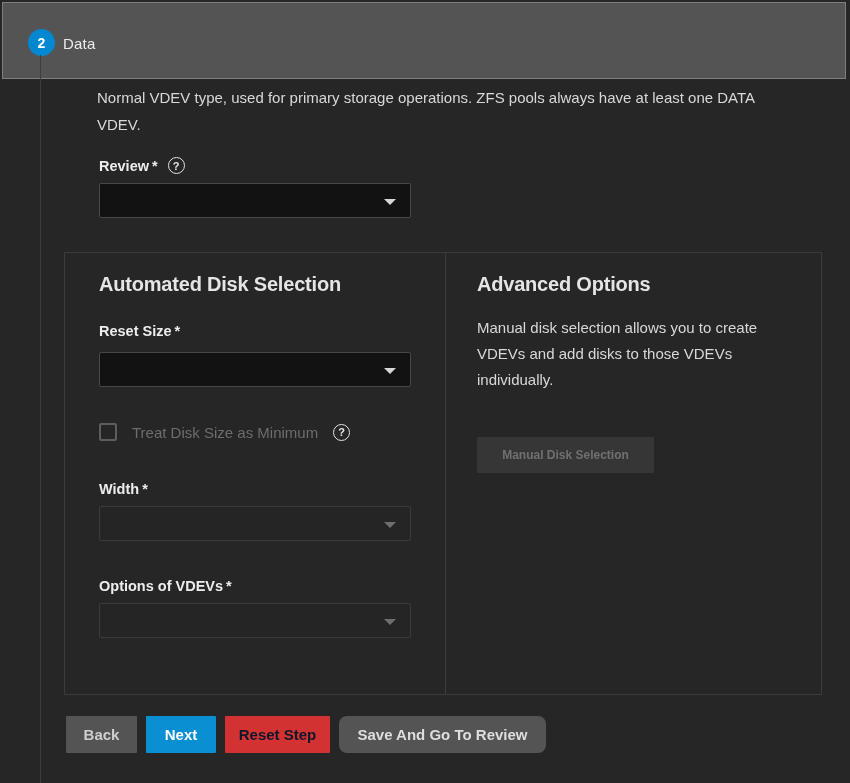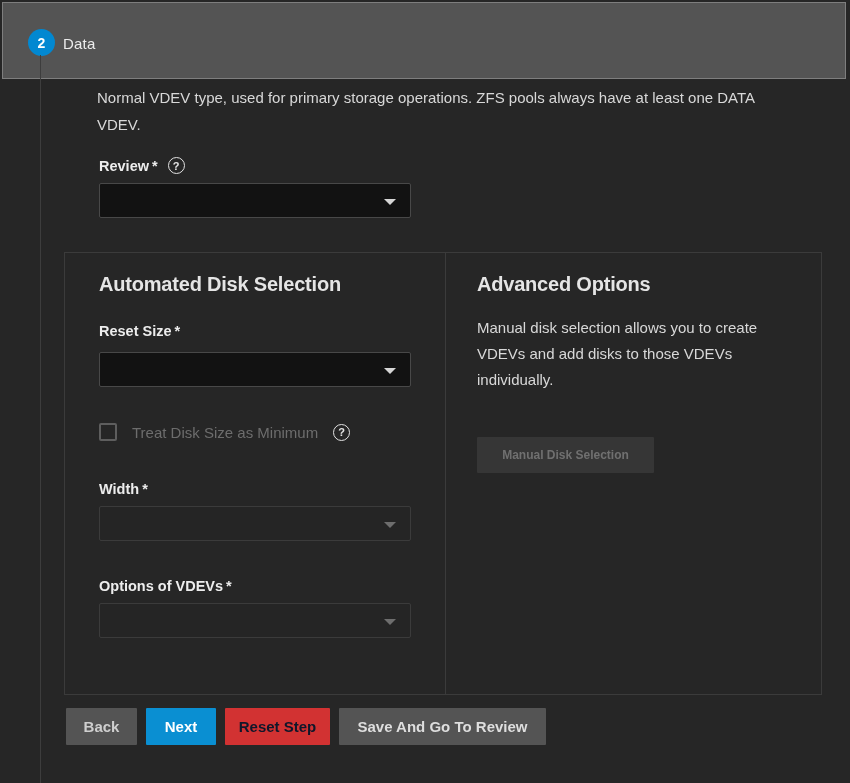--- a/index.html
+++ b/index.html
@@ -125,26 +125,26 @@
   
   .actions {
     position: absolute; left: 66px; top: 708px;
     display: flex; gap: 9px;
   }
   .btn {
     height: 37px; border: none; border-radius: 1px;
     font-family: "Liberation Sans", sans-serif;
     font-size: 15px; font-weight: bold;
     cursor: pointer;
-    display: inline-flex; align-items: center; justify-content: center;
+    display: inline-flex; align-items: center; justify-content: center; margin-top: 8px;
   }
   .btn-back { width: 71px; background: #545454; color: #cfcfcf; }
   .btn-next { width: 70px; background: #0a8fd2; color: #ffffff; }
   .btn-reset { width: 105px; background: #d23232; color: #0f172a; }
-  .btn-save { width: 207px; background: #545454; color: #dedede; }
+  .btn-save { width: 207px; background: #545454; color: #dedede; border-radius: 8px; }
 </style>
 </head>
 <body>
 
 <div class="step-band">
   <div class="step-circle">2</div>
   <div class="step-label">Data</div>
 </div>
 <div class="connector-line"></div>
 

